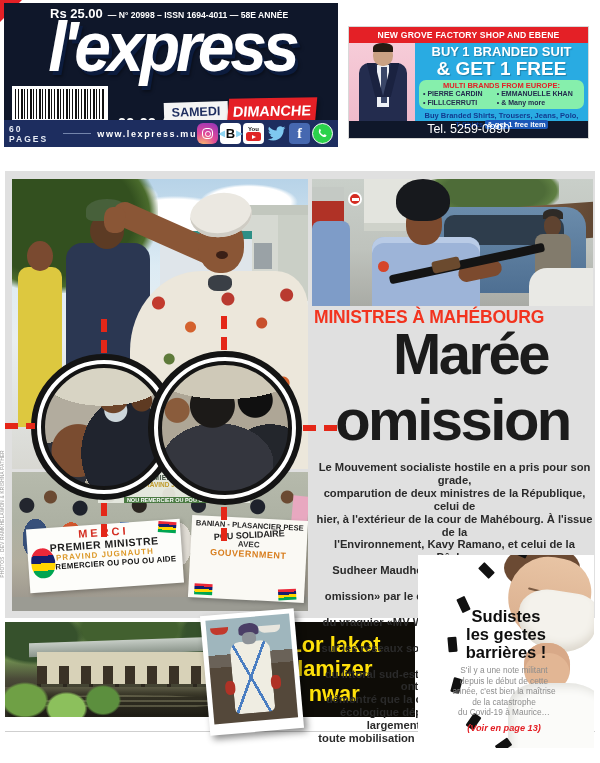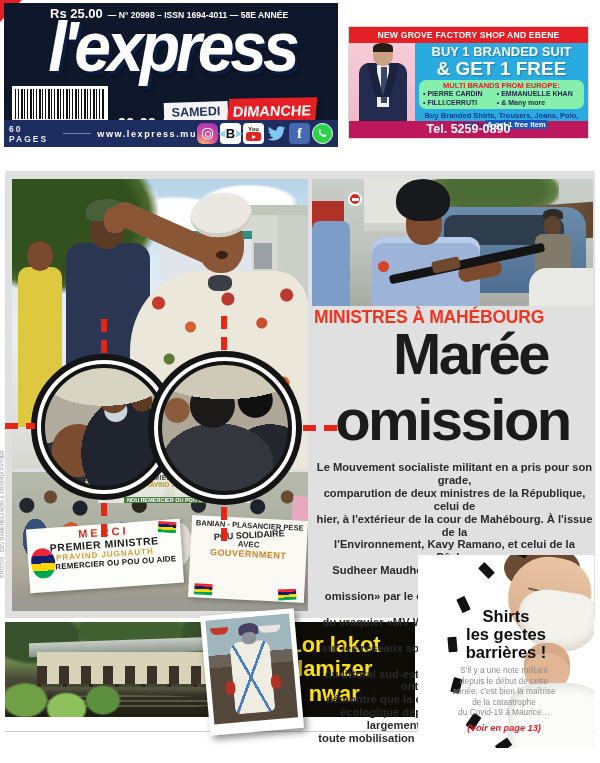--- a/index.html
+++ b/index.html
@@ -51,21 +51,21 @@
 .suit-lapR{position:absolute;left:38px;top:20px;width:8px;height:34px;background:#1a2240;transform:skewX(-14deg)}
 .ad-right{flex:1;background:#29abe2;padding:2px 3px 0;display:flex;flex-direction:column}
 .offer1{font-size:13px;font-weight:bold;color:#fff;text-align:center;line-height:14px;text-shadow:1px 1px 1px rgba(0,0,0,.25)}
 .offer2{font-size:19px;font-weight:bold;color:#fff;text-align:center;line-height:19px;text-shadow:1px 1px 1px rgba(0,0,0,.25)}
 .brands{background:#86efac;border-radius:7px;margin:2px 1px;padding:1px 4px 2px}
 .brands-title{font-size:7.5px;font-weight:bold;color:#e42026;text-align:center}
 .brand-grid{display:grid;grid-template-columns:47% 53%;font-size:7px;font-weight:bold;color:#232c4e;line-height:8.5px}
 .ad-items1{font-size:7.5px;font-weight:bold;color:#123a8f;text-align:center;line-height:9px}
 .ad-items2{font-size:7.5px;font-weight:bold;color:#123a8f;text-align:center;line-height:10px}
 .chip{background:#1a57b8;color:#fff;padding:0 2px;border-radius:2px}
-.ad-tel{height:17px;background:#be185d;color:#fff;font-weight:bold;font-size:12.5px;text-align:center;line-height:17px}
+.ad-tel{height:17px;background:#0f172a;color:#fff;font-weight:normal;font-size:12.5px;text-align:center;line-height:17px}
 
 
 .content{position:absolute;left:5px;top:171px;width:590px;height:447px;background:#e0e0e0}
 .ph{position:absolute;overflow:hidden}
 
 
 .photo1{left:7px;top:8px;width:296px;height:290px;background:linear-gradient(180deg,#b7d3e8 0%,#dcebf4 30%,#e9eef0 55%,#d8d8d2 100%)}
 .p1-clouds{position:absolute;inset:0;background:radial-gradient(ellipse 90px 34px at 55% 14%,#fff 0 60%,transparent 70%),radial-gradient(ellipse 70px 26px at 80% 8%,#fff 0 60%,transparent 70%),radial-gradient(ellipse 60px 22px at 35% 6%,#fdfdfd 0 60%,transparent 72%)}
 .p1-tree{position:absolute;left:-24px;top:-16px;width:170px;height:130px;background:radial-gradient(ellipse at 40% 40%,#33501f 0 55%,#4a6b2c 65%,transparent 72%)}
 .p1-bldgR{position:absolute;right:0;top:26px;width:108px;height:96px;background:#d6d9d2;box-shadow:inset 0 10px 0 #c2c7be,inset -30px 0 0 #cacfc6}
@@ -356,21 +356,21 @@
       <div class="po-pump"></div>
     </div>
 
     <div class="kicker">MINISTRES À MAHÉBOURG</div>
     <div class="headline">
       <div class="h1">Marée</div>
       <div class="h2">omission</div>
     </div>
 
     <div class="story">
-      <div>Le Mouvement socialiste militant en a pris pour son grade,</div>
+      <div>Le Mouvement socialiste hostile en a pris pour son grade,</div>
       <div>comparution de deux ministres de la République, celui de</div>
       <div>hier, à l'extérieur de la cour de Mahébourg. À l'issue de la</div>
       <div>l'Environnement, Kavy Ramano, et celui de la Pêche,</div>
       <div>Sudheer Maudhoo, poursuivis tous deux pour «culpable</div>
       <div>omission» par le citoyen Bruneau Laurette après l'échouement</div>
       <div>du vraquier «MV Wakashio», le pays a pu assister en direct</div>
       <div>sur les réseaux sociaux à la colère noire des gens de la mer</div>
       <div style="padding-right:90px">du littoral sud-est. Les Sudistes ont</div>
       <div style="padding-right:104px">démontré que la catastrophe</div>
       <div style="padding-right:122px">écologique dépasse largement</div>
@@ -388,21 +388,21 @@
     <div class="cv-fist"></div>
     <div class="cv-sleeve"></div>
     <div class="dash" style="left:95px;top:-8px;transform:rotate(25deg)"></div>
     <div class="dash" style="left:61px;top:11px;transform:rotate(45deg)"></div>
     <div class="dash" style="left:38px;top:45px;transform:rotate(65deg)"></div>
     <div class="dash" style="left:27px;top:85px;transform:rotate(85deg)"></div>
     <div class="dash" style="left:31px;top:126px;transform:rotate(105deg)"></div>
     <div class="dash" style="left:48px;top:162px;transform:rotate(125deg)"></div>
     <div class="dash" style="left:78px;top:186px;transform:rotate(145deg)"></div>
     <div class="cv-title">
-      <div>Shirts</div>
+      <div>Sudistes</div>
       <div>les gestes</div>
       <div>barrières !</div>
     </div>
     <div class="cv-body">
       <div>S'il y a une note militant</div>
       <div>depuis le début de cette</div>
       <div>année, c'est bien la maîtrise</div>
       <div>de la catastrophe</div>
       <div>du Covid-19 à Maurice…</div>
     </div>

